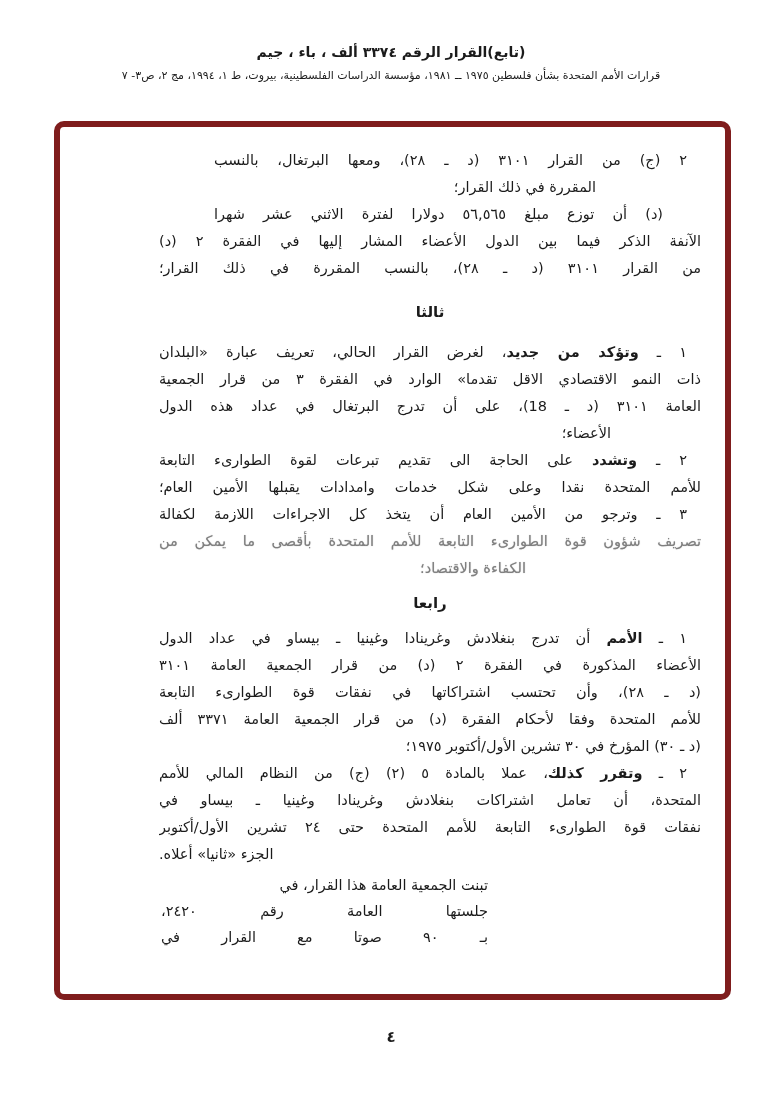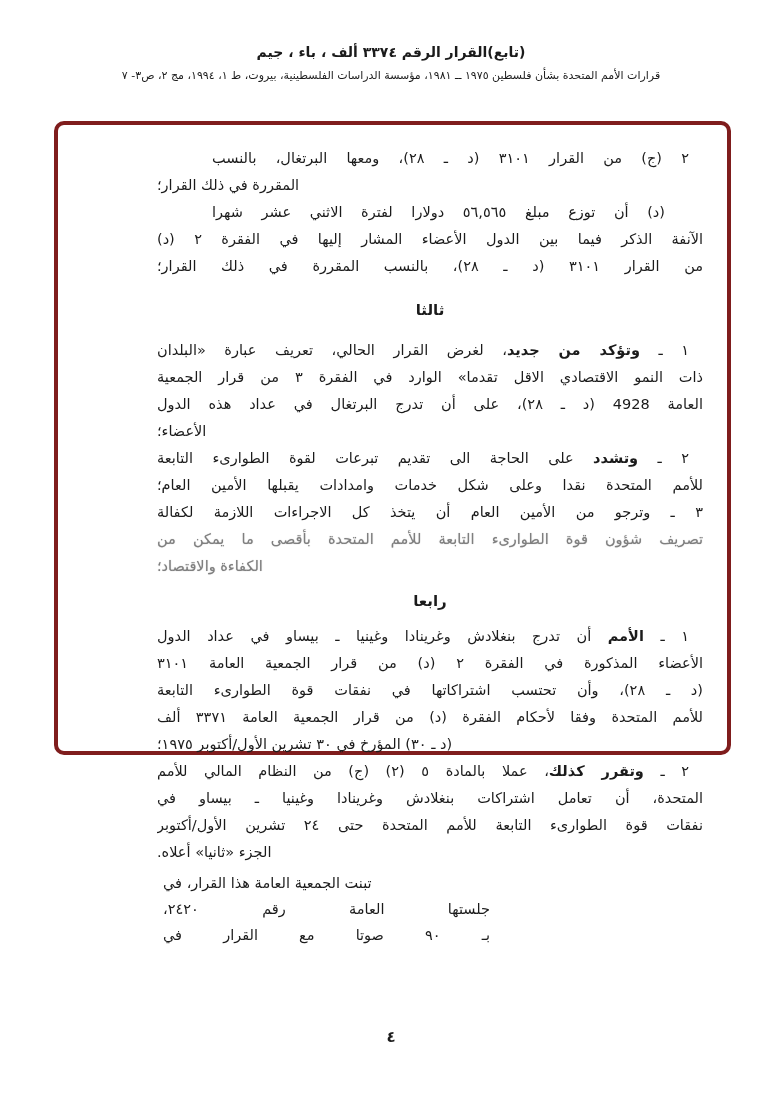--- a/index.html
+++ b/index.html
@@ -4,28 +4,28 @@
 <style>
   html,body{margin:0;padding:0;}
   body{
     width:782px;height:1096px;position:relative;background:#ffffff;
     font-family:"DejaVu Sans",sans-serif;color:#1b1b1b;overflow:hidden;
   }
   .header{position:absolute;top:44px;left:0;right:0;text-align:center;direction:rtl;}
   .title{font-weight:bold;font-size:14px;letter-spacing:.2px;}
   .source{font-weight:normal;font-size:11px;margin-top:9px;}
   .hbox{
-    position:absolute;left:54px;top:121px;width:677px;height:634px;
-    border:4px solid #7f1d1d;border-radius:10px;box-sizing:border-box;
+    position:absolute;left:54px;top:121px;width:677px;height:879px;
+    border:6px solid #7f1d1d;border-radius:10px;box-sizing:border-box;
     padding:20px 24px 0 99px;
   }
   .content{direction:rtl;}
   .ln{font-size:14.5px;line-height:27px;height:27px;overflow:hidden;}
   .j{text-align:justify;text-align-last:justify;}
-  .r{text-align:left;}
+  .r{text-align:right;}
   .l{text-align:left;}
   .h{text-align:center;font-weight:bold;font-size:15px;}
   .hA{margin:17px 0 13px 0;}
   .hB{margin:8px 0 8px 0;}
   .faded{color:#4f4f4f;opacity:.72;text-shadow:0 0 1px #8a8a8a;}
   .note{margin:4px 213px 0 0;width:327px;direction:rtl;}
   .note .ln{line-height:26px;height:26px;font-size:14.5px;}
   .pagenum{position:absolute;top:1028px;left:0;right:0;text-align:center;
     font-weight:bold;font-size:15px;}
 </style>
@@ -41,25 +41,25 @@
   <div class="content">
     <div>
         <div class="ln j" style="margin-right: 14px; margin-left: 55px;"><span>٢ (ج) من القرار ٣١٠١ (د ـ ٢٨)، ومعها البرتغال، بالنسب</span></div>
         <div class="ln r" style="margin-right: 105px;"><span>المقررة في ذلك القرار؛</span></div>
         <div class="ln j" style="margin-right: 38px; margin-left: 55px;"><span>(د) أن توزع مبلغ ٥٦,٥٦٥ دولارا لفترة الاثني عشر شهرا</span></div>
         <div class="ln j"><span>الآنفة الذكر فيما بين الدول الأعضاء المشار إليها في الفقرة ٢ (د)</span></div>
         <div class="ln j"><span>من القرار ٣١٠١ (د ـ ٢٨)، بالنسب المقررة في ذلك القرار؛</span></div>
         <div class="ln h hA"><span>ثالثا</span></div>
         <div class="ln j" style="margin-right: 14px;"><span>١ ـ </span><b>وتؤكد من جديد</b><span>، لغرض القرار الحالي، تعريف عبارة «البلدان</span></div>
         <div class="ln j"><span>ذات النمو الاقتصادي الاقل تقدما» الوارد في الفقرة ٣ من قرار الجمعية</span></div>
-        <div class="ln j"><span>العامة 4928 (د ـ ٢٨)، على أن تدرج البرتغال في عداد هذه الدول</span></div>
+        <div class="ln j"><span>العامة ٣١٠١ (د ـ 18)، على أن تدرج البرتغال في عداد هذه الدول</span></div>
         <div class="ln r" style="margin-right: 90px;"><span>الأعضاء؛</span></div>
         <div class="ln j" style="margin-right: 14px;"><span>٢ ـ </span><b>وتشدد</b><span> على الحاجة الى تقديم تبرعات لقوة الطوارىء التابعة</span></div>
         <div class="ln j"><span>للأمم المتحدة نقدا وعلى شكل خدمات وامدادات يقبلها الأمين العام؛</span></div>
-        <div class="ln j" style=""><span>٣ ـ وترجو من الأمين العام أن يتخذ كل الاجراءات اللازمة لكفالة</span></div>
+        <div class="ln j" style="margin-right: 14px;"><span>٣ ـ وترجو من الأمين العام أن يتخذ كل الاجراءات اللازمة لكفالة</span></div>
         <div class="ln j faded"><span>تصريف شؤون قوة الطوارىء التابعة للأمم المتحدة بأقصى ما يمكن من</span></div>
         <div class="ln r faded" style="margin-right: 175px;"><span>الكفاءة والاقتصاد؛</span></div>
         <div class="ln h hB"><span>رابعا</span></div>
         <div class="ln j" style="margin-right: 14px;"><span>١ ـ </span><b>الأمم</b><span> أن تدرج بنغلادش وغرينادا وغينيا ـ بيساو في عداد الدول</span></div>
         <div class="ln j"><span>الأعضاء المذكورة في الفقرة ٢ (د) من قرار الجمعية العامة ٣١٠١</span></div>
         <div class="ln j"><span>(د ـ ٢٨)، وأن تحتسب اشتراكاتها في نفقات قوة الطوارىء التابعة</span></div>
         <div class="ln j"><span>للأمم المتحدة وفقا لأحكام الفقرة (د) من قرار الجمعية العامة ٣٣٧١ ألف</span></div>
         <div class="ln r"><span>(د ـ ٣٠) المؤرخ في ٣٠ تشرين الأول/أكتوبر ١٩٧٥؛</span></div>
         <div class="ln j" style="margin-right: 14px;"><span>٢ ـ </span><b>وتقرر كذلك</b><span>، عملا بالمادة ٥ (٢) (ج) من النظام المالي للأمم</span></div>
         <div class="ln j"><span>المتحدة، أن تعامل اشتراكات بنغلادش وغرينادا وغينيا ـ بيساو في</span></div>

